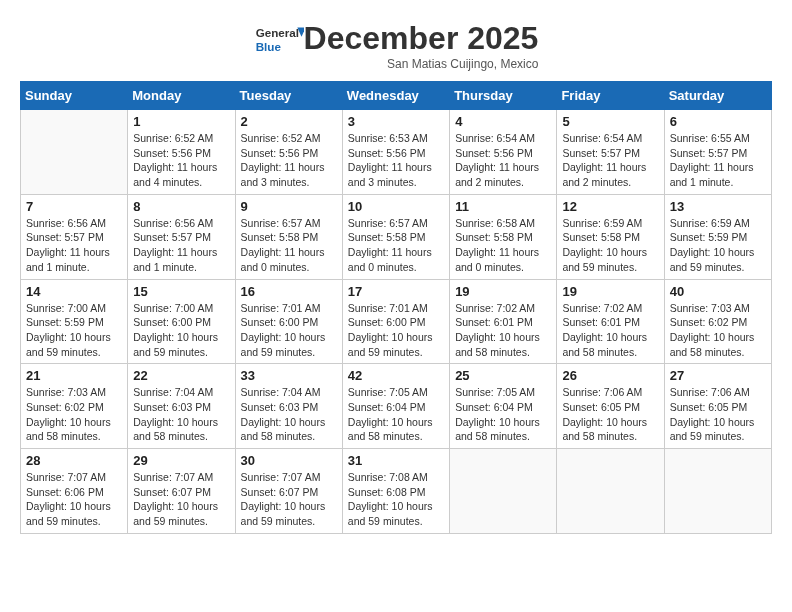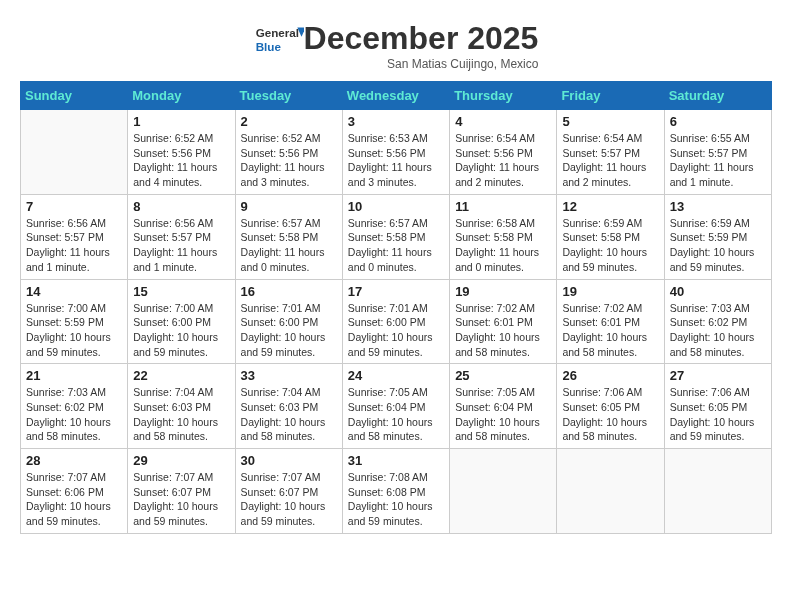--- a/index.html
+++ b/index.html
@@ -33,21 +33,21 @@
       font-size: 12px;
       color: #555;
     }
     .calendar {
       width: 100%;
       border-collapse: collapse;
       font-size: 11px;
     }
     .calendar thead th {
       background-color: #1a6ab5;
-      color: #5eead4;
+      color: #ffffff;
       padding: 6px 4px;
       text-align: left;
       font-size: 13px;
       font-weight: bold;
       border: 1px solid #1a6ab5;
     }
     .calendar tbody td {
       border: 1px solid #ccc;
       vertical-align: top;
       padding: 4px 5px;
@@ -194,21 +194,21 @@
         </td>
         <td>
           <span class="day-number">22</span>
           <div class="day-info">Sunrise: 7:04 AM<br>Sunset: 6:03 PM<br>Daylight: 10 hours<br>and 58 minutes.</div>
         </td>
         <td>
           <span class="day-number">33</span>
           <div class="day-info">Sunrise: 7:04 AM<br>Sunset: 6:03 PM<br>Daylight: 10 hours<br>and 58 minutes.</div>
         </td>
         <td>
-          <span class="day-number">24</span>
+          <span class="day-number">42</span>
           <div class="day-info">Sunrise: 7:05 AM<br>Sunset: 6:04 PM<br>Daylight: 10 hours<br>and 58 minutes.</div>
         </td>
         <td>
           <span class="day-number">25</span>
           <div class="day-info">Sunrise: 7:05 AM<br>Sunset: 6:04 PM<br>Daylight: 10 hours<br>and 58 minutes.</div>
         </td>
         <td>
           <span class="day-number">26</span>
           <div class="day-info">Sunrise: 7:06 AM<br>Sunset: 6:05 PM<br>Daylight: 10 hours<br>and 58 minutes.</div>
         </td>

